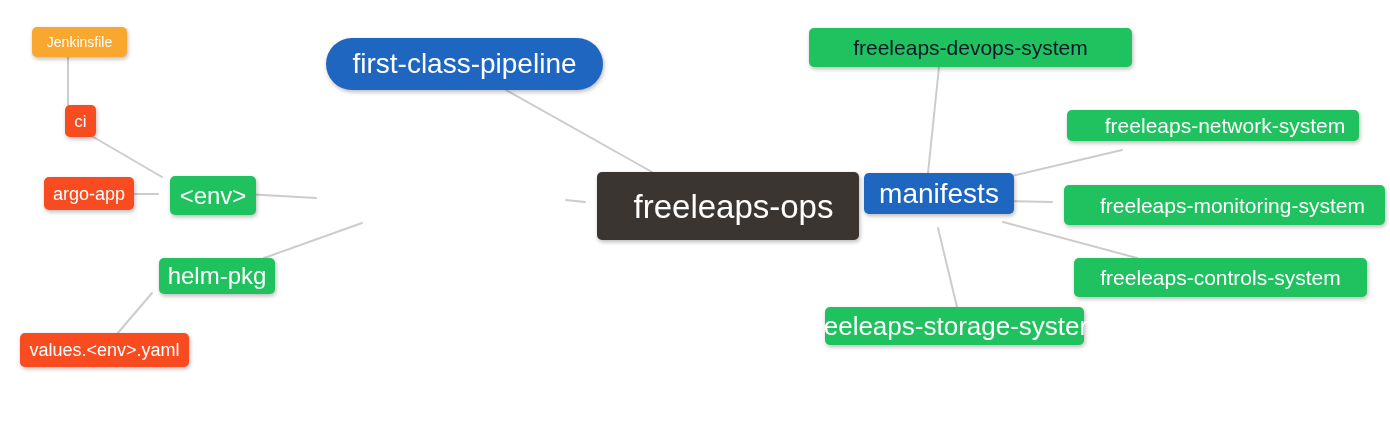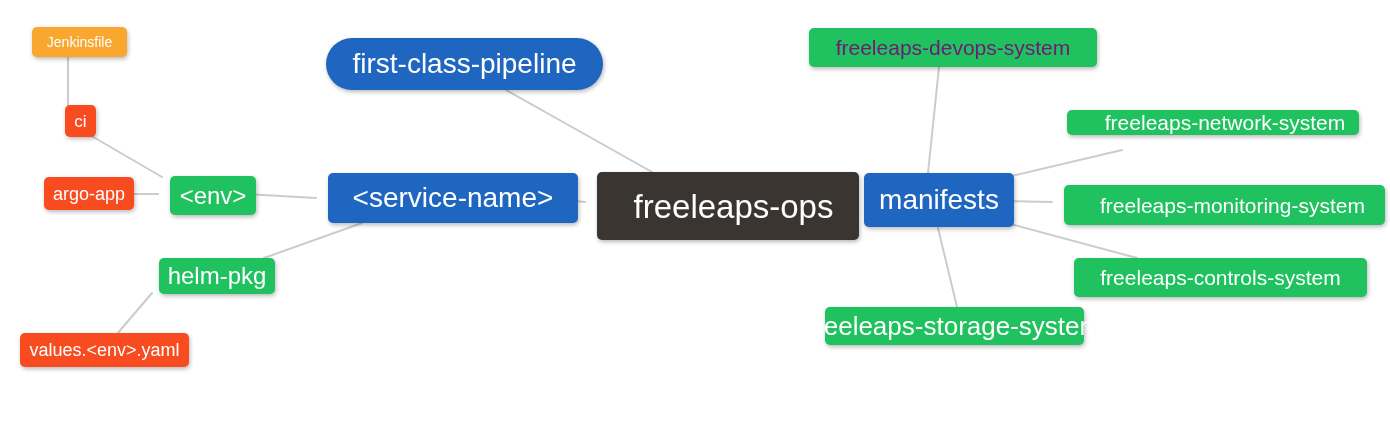--- a/index.html
+++ b/index.html
@@ -62,22 +62,21 @@
       <line x1="938" y1="228" x2="957" y2="307" stroke="#cccccc" stroke-width="2" stroke-linecap="round"></line>
     </svg>
   <div class="node-layer">
       <div class="node" style="left: 20px; top: 27px; width: 95px; height: 30px; font-size: 14px; background: rgb(249, 167, 47); color: rgb(255, 255, 255);">Jenkinsfile</div>
       <div class="node" style="left: 53px; top: 105px; width: 31px; height: 32px; font-size: 17px; background: rgb(248, 75, 31); color: rgb(255, 255, 255);">ci</div>
       <div class="node" style="left: 32px; top: 177px; width: 90px; height: 33px; font-size: 18px; background: rgb(248, 75, 31); color: rgb(255, 255, 255);">argo-app</div>
       <div class="node" style="left: 158px; top: 176px; width: 86px; height: 39px; font-size: 24px; background: rgb(31, 194, 94); color: rgb(255, 255, 255);">&lt;env&gt;</div>
       <div class="node" style="left: 147px; top: 258px; width: 116px; height: 36px; font-size: 24px; background: rgb(31, 194, 94); color: rgb(255, 255, 255);">helm-pkg</div>
       <div class="node" style="left: 8px; top: 333px; width: 169px; height: 34px; font-size: 18px; background: rgb(248, 75, 31); color: rgb(255, 255, 255);">values.&lt;env&gt;.yaml</div>
       <div class="node" style="left: 314px; top: 38px; width: 277px; height: 52px; font-size: 28px; background: rgb(31, 102, 193); color: rgb(255, 255, 255); border-radius: 26px;">first-class-pipeline</div>
-      <div class="node" style="left: 316px; top: 173px; width: 250px; height: 50px; font-size: 28px; background: rgb(31, 102, 193); color: rgb(255, 255, 255);">&lt;service-name&gt;</div>
       <div class="node" style="left: 585px; top: 172px; width: 262px; height: 68px; font-size: 33px; background: rgb(58, 53, 49); color: rgb(255, 255, 255); padding-left: 11px;">freeleaps-ops</div>
-      <div class="node" style="left: 852px; top: 173px; width: 150px; height: 54px; font-size: 28px; background: rgb(31, 102, 193); color: rgb(255, 255, 255);">manifests</div>
-      <div class="node" style="left: 797px; top: 28px; width: 288px; height: 39px; font-size: 21px; background: rgb(31, 194, 94); color: #701a75;">freeleaps-devops-system</div>
-      <div class="node" style="left: 1055px; top: 110px; width: 292px; height: 25px; font-size: 21px; background: rgb(31, 194, 94); color: rgb(255, 255, 255); padding-left: 24px;">freeleaps-network-system</div>
+      <div class="node" style="left: 852px; top: 173px; width: 150px; height: 41px; font-size: 28px; background: rgb(31, 102, 193); color: rgb(255, 255, 255);">manifests</div>
+      <div class="node" style="left: 797px; top: 28px; width: 323px; height: 39px; font-size: 21px; background: rgb(31, 194, 94); color: #0f172a;">freeleaps-devops-system</div>
+      <div class="node" style="left: 1055px; top: 110px; width: 292px; height: 31px; font-size: 21px; background: rgb(31, 194, 94); color: rgb(255, 255, 255); padding-left: 24px;">freeleaps-network-system</div>
       <div class="node" style="left: 1052px; top: 185px; width: 321px; height: 40px; font-size: 21px; background: rgb(31, 194, 94); color: rgb(255, 255, 255); padding-left: 16px;">freeleaps-monitoring-system</div>
       <div class="node" style="left: 1062px; top: 258px; width: 293px; height: 39px; font-size: 21px; background: rgb(31, 194, 94); color: rgb(255, 255, 255);">freeleaps-controls-system</div>
       <div class="node" style="left: 813px; top: 307px; width: 259px; height: 38px; font-size: 26px; background: rgb(31, 194, 94); color: rgb(255, 255, 255);">freeleaps-storage-system</div>
     </div>
 </div>
 
 </body></html>

